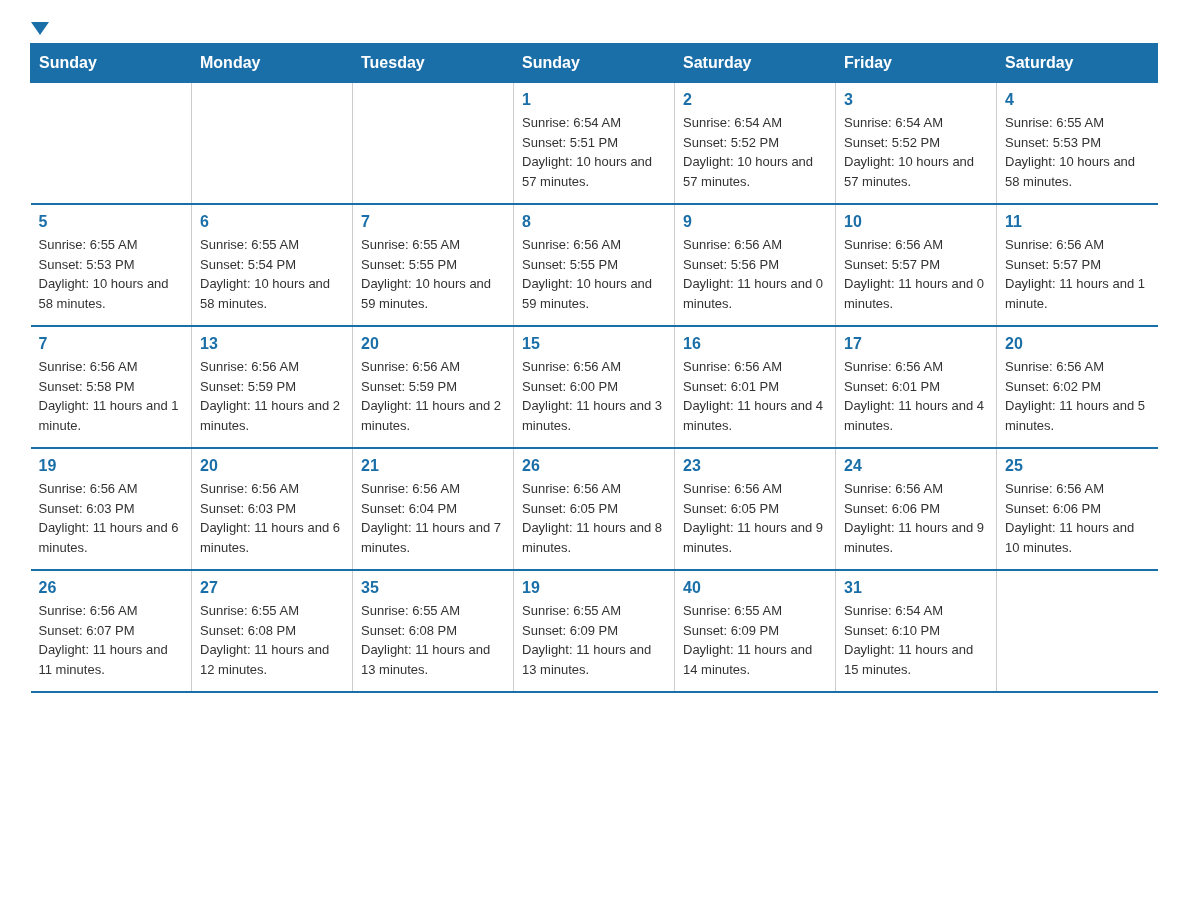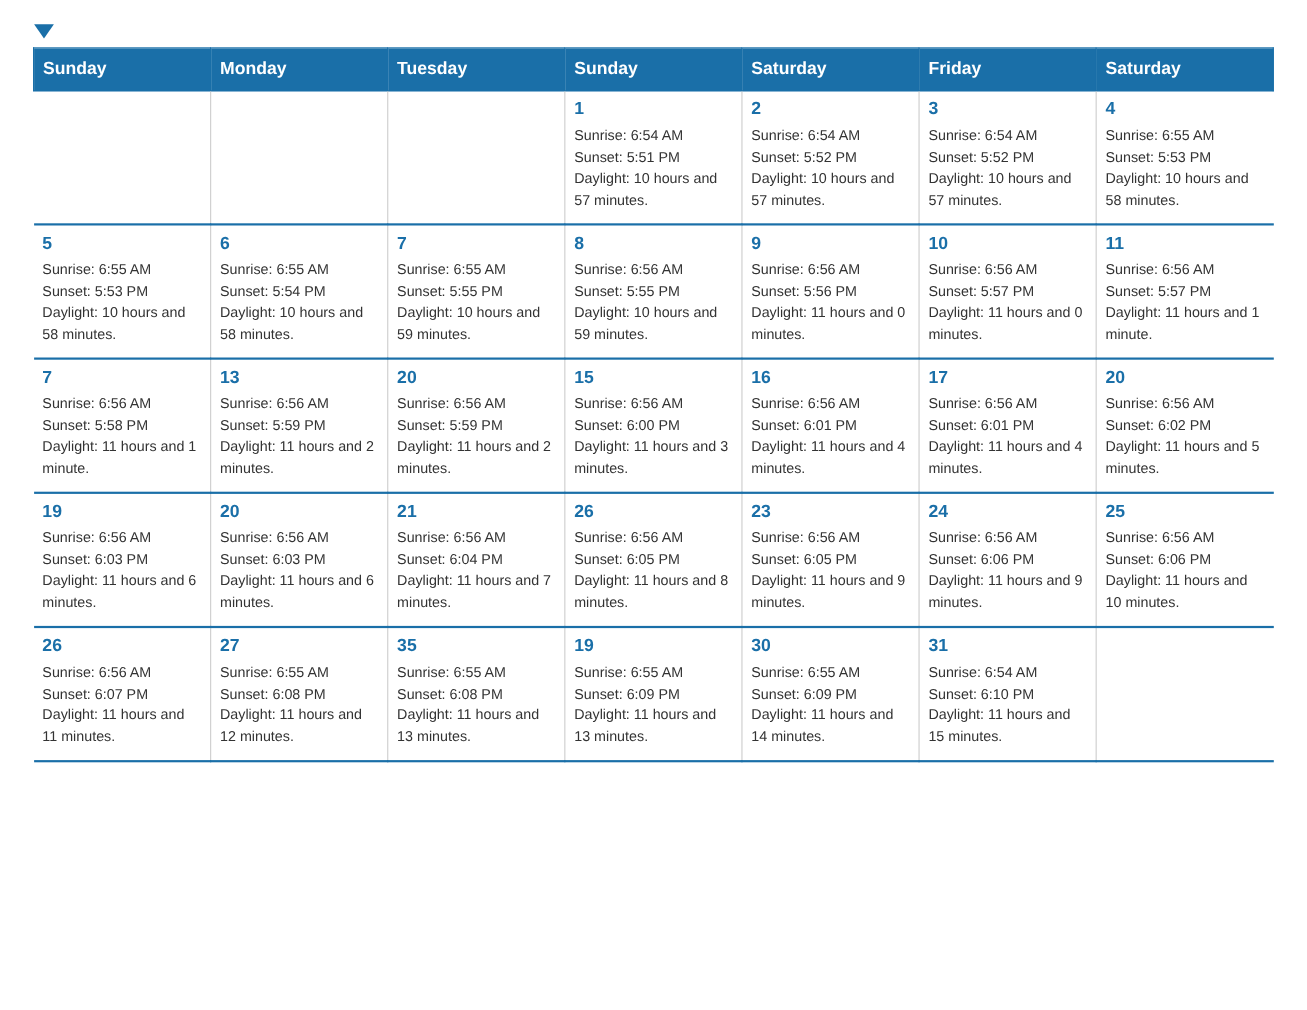--- a/index.html
+++ b/index.html
@@ -315,21 +315,21 @@
 Sunset: 6:08 PM
 Daylight: 11 hours and 13 minutes.</div>
         </td>
         <td>
           <span class="day-number">19</span>
           <div class="day-info" style="white-space: pre-line;">Sunrise: 6:55 AM
 Sunset: 6:09 PM
 Daylight: 11 hours and 13 minutes.</div>
         </td>
         <td>
-          <span class="day-number">30</span>
+          <span class="day-number">40</span>
           <div class="day-info" style="white-space: pre-line;">Sunrise: 6:55 AM
 Sunset: 6:09 PM
 Daylight: 11 hours and 14 minutes.</div>
         </td>
         <td>
           <span class="day-number">31</span>
           <div class="day-info" style="white-space: pre-line;">Sunrise: 6:54 AM
 Sunset: 6:10 PM
 Daylight: 11 hours and 15 minutes.</div>
         </td>

